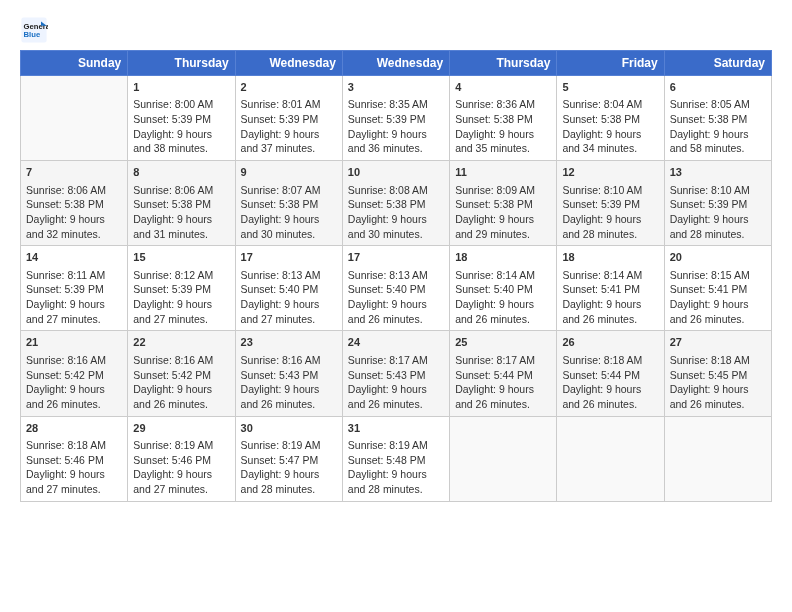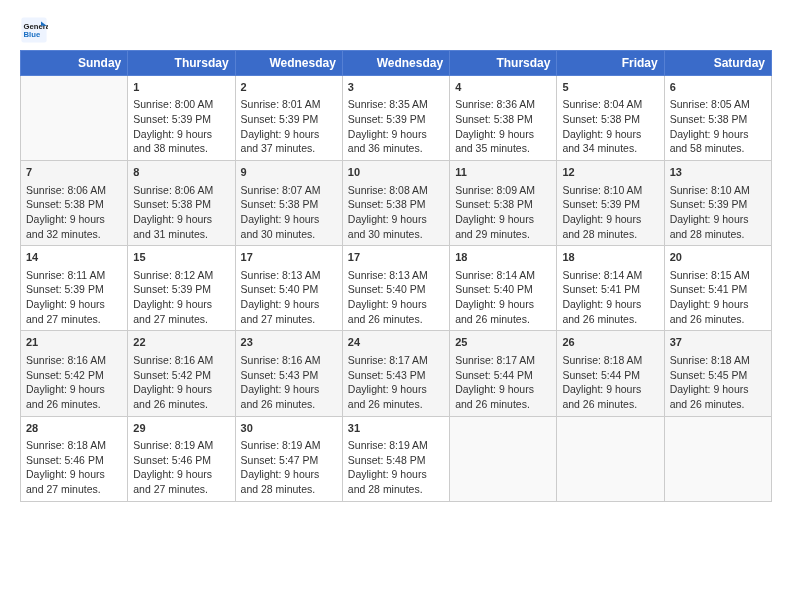--- a/index.html
+++ b/index.html
@@ -306,21 +306,21 @@
             <div>and 26 minutes.</div>
           </td>
           <td>
             <span class="day-num">26</span>
             <div>Sunrise: 8:18 AM</div>
             <div>Sunset: 5:44 PM</div>
             <div>Daylight: 9 hours</div>
             <div>and 26 minutes.</div>
           </td>
           <td>
-            <span class="day-num">37</span>
+            <span class="day-num">27</span>
             <div>Sunrise: 8:18 AM</div>
             <div>Sunset: 5:45 PM</div>
             <div>Daylight: 9 hours</div>
             <div>and 26 minutes.</div>
           </td>
         </tr>
         <tr>
           <td>
             <span class="day-num">28</span>
             <div>Sunrise: 8:18 AM</div>

